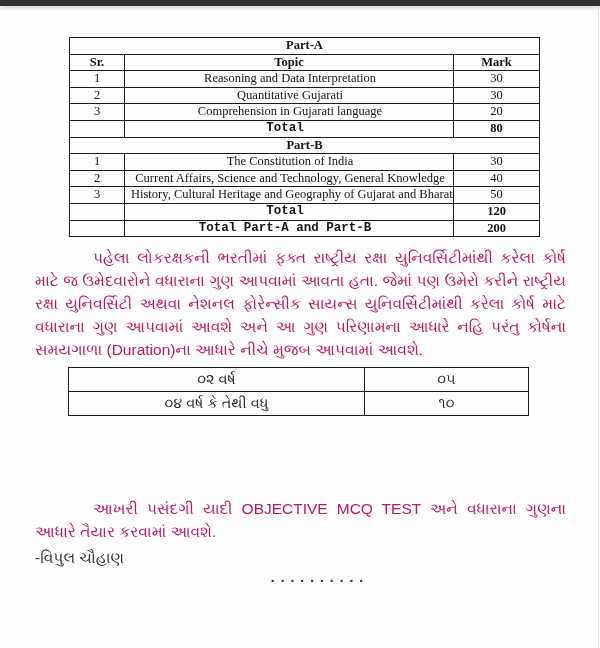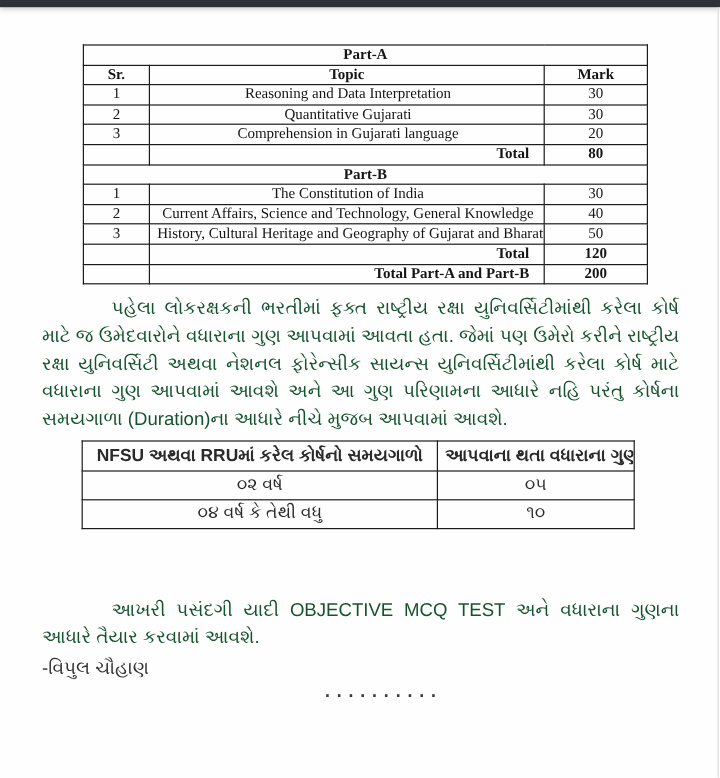--- a/index.html
+++ b/index.html
@@ -36,28 +36,28 @@
     font-size:14.5px;color:#2a2a2a;
     border:1.5px solid #1c1c1c;
   }
   .t2 td{
     border:1px solid #1c1c1c;
     height:23px;line-height:23px;
     padding:0 6px;white-space:nowrap;overflow:hidden;
   }
   .t2 tr.hdr td{height:24px;line-height:24px;font-weight:bold;}
   .c{text-align:center;margin-top:33px;}
-  .r{text-align:right;padding-right:12px !important;}
+  .r{text-align:center;padding-right:12px !important;font-family:Liberation Mono, monospace;}
   .l{text-align:center;padding-left:6px !important;}
   .b{font-weight:bold;}
   
   .para{
     position:absolute;left:35px;width:531px;
     font-size:15.5px;line-height:23px;
-    text-align:justify;color:#14532d;
+    text-align:justify;color:#be185d;
     text-indent:58px;
   }
   .p1{top:246px;}
   .p2{top:497px;}
   .sig{
     position:absolute;left:35px;top:546px;
     font-size:15.5px;line-height:23px;color:#333;
   }
   .dots{
     position:absolute;top:570px;left:36px;width:564px;
@@ -139,24 +139,20 @@
   </table>
 
 <div class="para p1">પહેલા લોકરક્ષકની ભરતીમાં ફક્ત રાષ્ટ્રીય રક્ષા યુનિવર્સિટીમાંથી કરેલા કોર્ષ માટે જ ઉમેદવારોને વધારાના ગુણ આપવામાં આવતા હતા. જેમાં પણ ઉમેરો કરીને રાષ્ટ્રીય રક્ષા યુનિવર્સિટી અથવા નેશનલ ફોરેન્સીક સાયન્સ યુનિવર્સિટીમાંથી કરેલા કોર્ષ માટે વધારાના ગુણ આપવામાં આવશે અને આ ગુણ પરિણામના આધારે નહિ પરંતુ કોર્ષના સમયગાળા (Duration)ના આધારે નીચે મુજબ આપવામાં આવશે.</div>
 
 <table class="t2">
   <colgroup>
       <col style="width:296px">
       <col style="width:164px">
     </colgroup>
   <tbody>
-      <tr class="hdr">
-    <td class="l" style="padding-left:12px">NFSU અથવા RRUમાં કરેલ કોર્ષનો સમયગાળો</td>
-    <td class="c">આપવાના થતા વધારાના ગુણ</td>
-  </tr>
   <tr>
     <td class="c">૦૨ વર્ષ</td>
     <td class="c">૦૫</td>
   </tr>
   <tr>
     <td class="c">૦૪ વર્ષ કે તેથી વધુ</td>
     <td class="c">૧૦</td>
   </tr>
 </tbody>
   </table>

